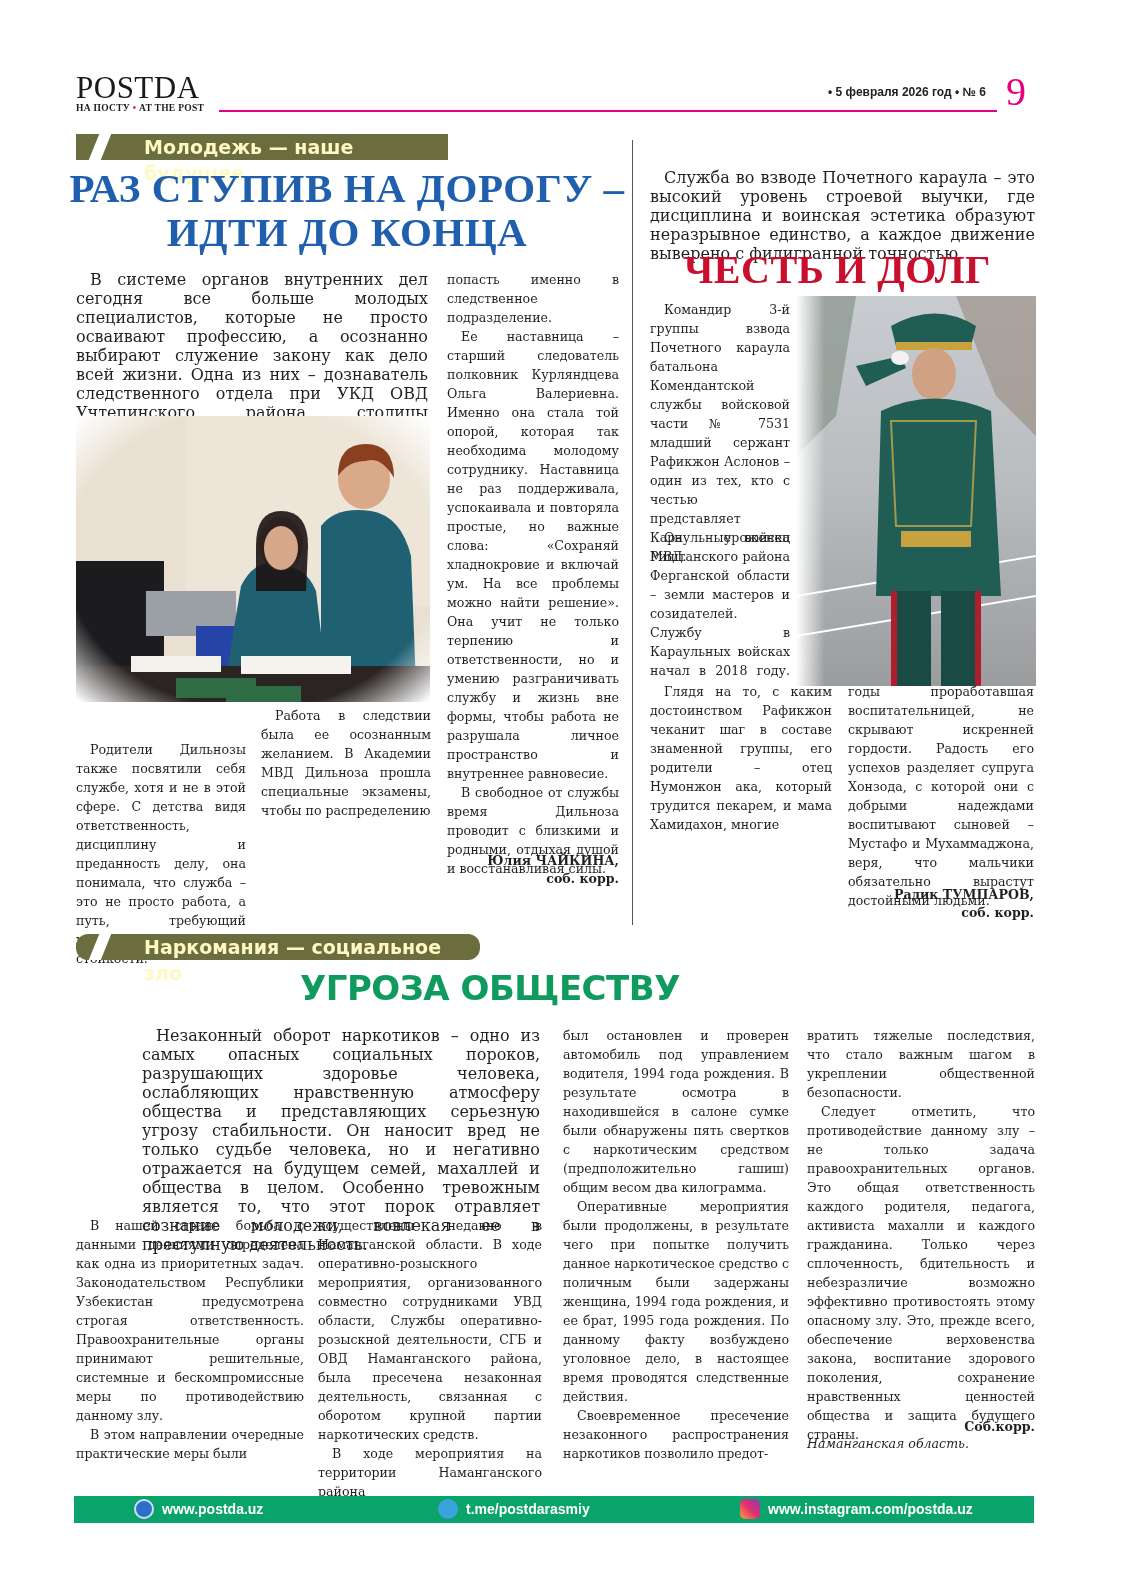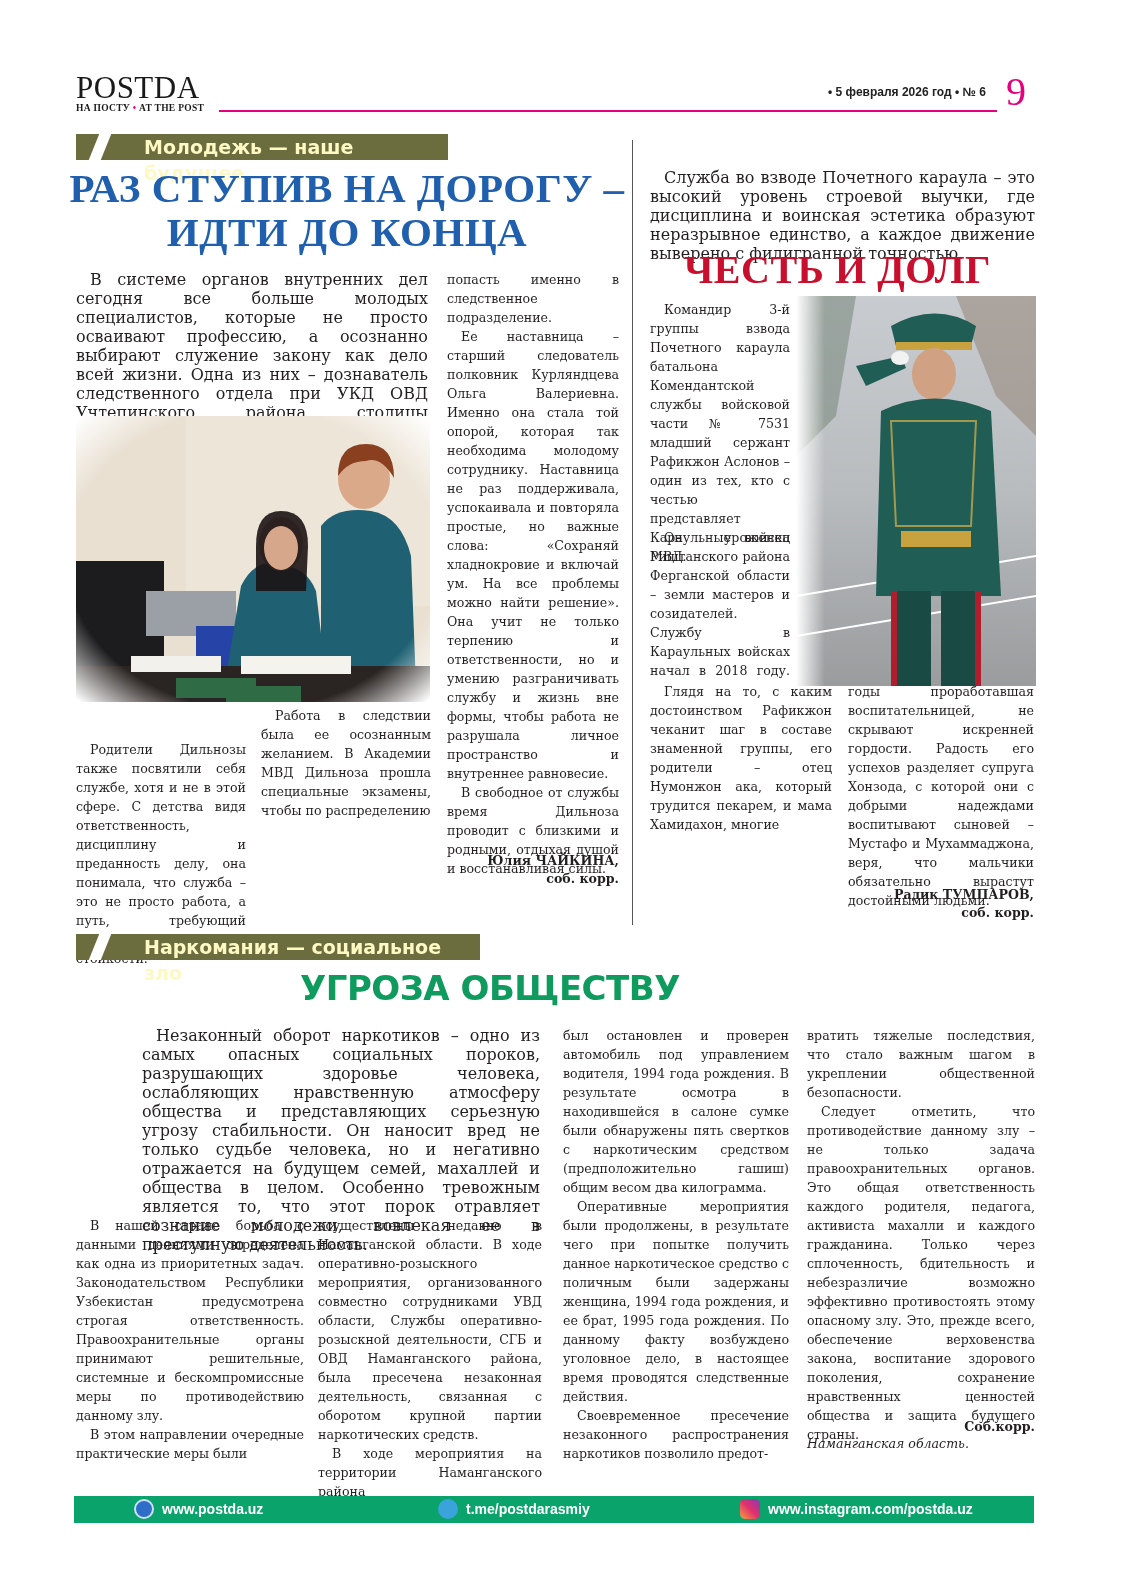--- a/index.html
+++ b/index.html
@@ -150,21 +150,21 @@
   <p>Глядя на то, с каким достоинством Рафикжон чеканит шаг в составе знаменной группы, его родители – отец Нумонжон ака, который трудится пекарем, и мама Хамидахон, многие</p>
 </div>
 <div class="abs txt" style="left:848px; top:682px; width:186px;">
   <p style="text-indent:0">годы проработавшая воспитательницей, не скрывают искренней гордости. Радость его успехов разделяет супруга Хонзода, с которой они с добрыми надеждами воспитывают сыновей – Мустафо и Мухаммаджона, веря, что мальчики обязательно вырастут достойными людьми.</p>
 </div>
 <div class="abs sig" style="left:848px; top:886px; width:186px;">
   <div>Радик ТУМПАРОВ,</div>
   <div>соб. корр.</div>
 </div>
 
-<div class="abs rubric" style="left:76px; top:934px; width:404px;">
+<div class="abs rubric" style="left:76px; top:934px; width:404px;border-radius:12px;">
   <span class="slash"></span>
   <span>Наркомания — социальное зло</span>
 </div>
 <div class="abs hl-green" style="left:300px; top:968px; width:500px;">УГРОЗА ОБЩЕСТВУ</div>
 <div class="abs lead" style="left:142px; top:1026px; width:398px;">
   <p>Незаконный оборот наркотиков – одно из самых опасных социальных пороков, разрушающих здоровье человека, ослабляющих нравственную атмосферу общества и представляющих серьезную угрозу стабильности. Он наносит вред не только судьбе человека, но и негативно отражается на будущем семей, махаллей и общества в целом. Особенно тревожным является то, что этот порок отравляет сознание молодежи, вовлекая ее в преступную деятельность.</p>
 </div>
 <div class="abs txt" style="left:76px; top:1216px; width:228px;">
   <p>В нашей стране борьба с данными деяниями определена как одна из приоритетных задач. Законодательством Республики Узбекистан предусмотрена строгая ответственность. Правоохранительные органы принимают решительные, системные и бескомпромиссные меры по противодействию данному злу.</p>
   <p>В этом направлении очередные практические меры были</p>

